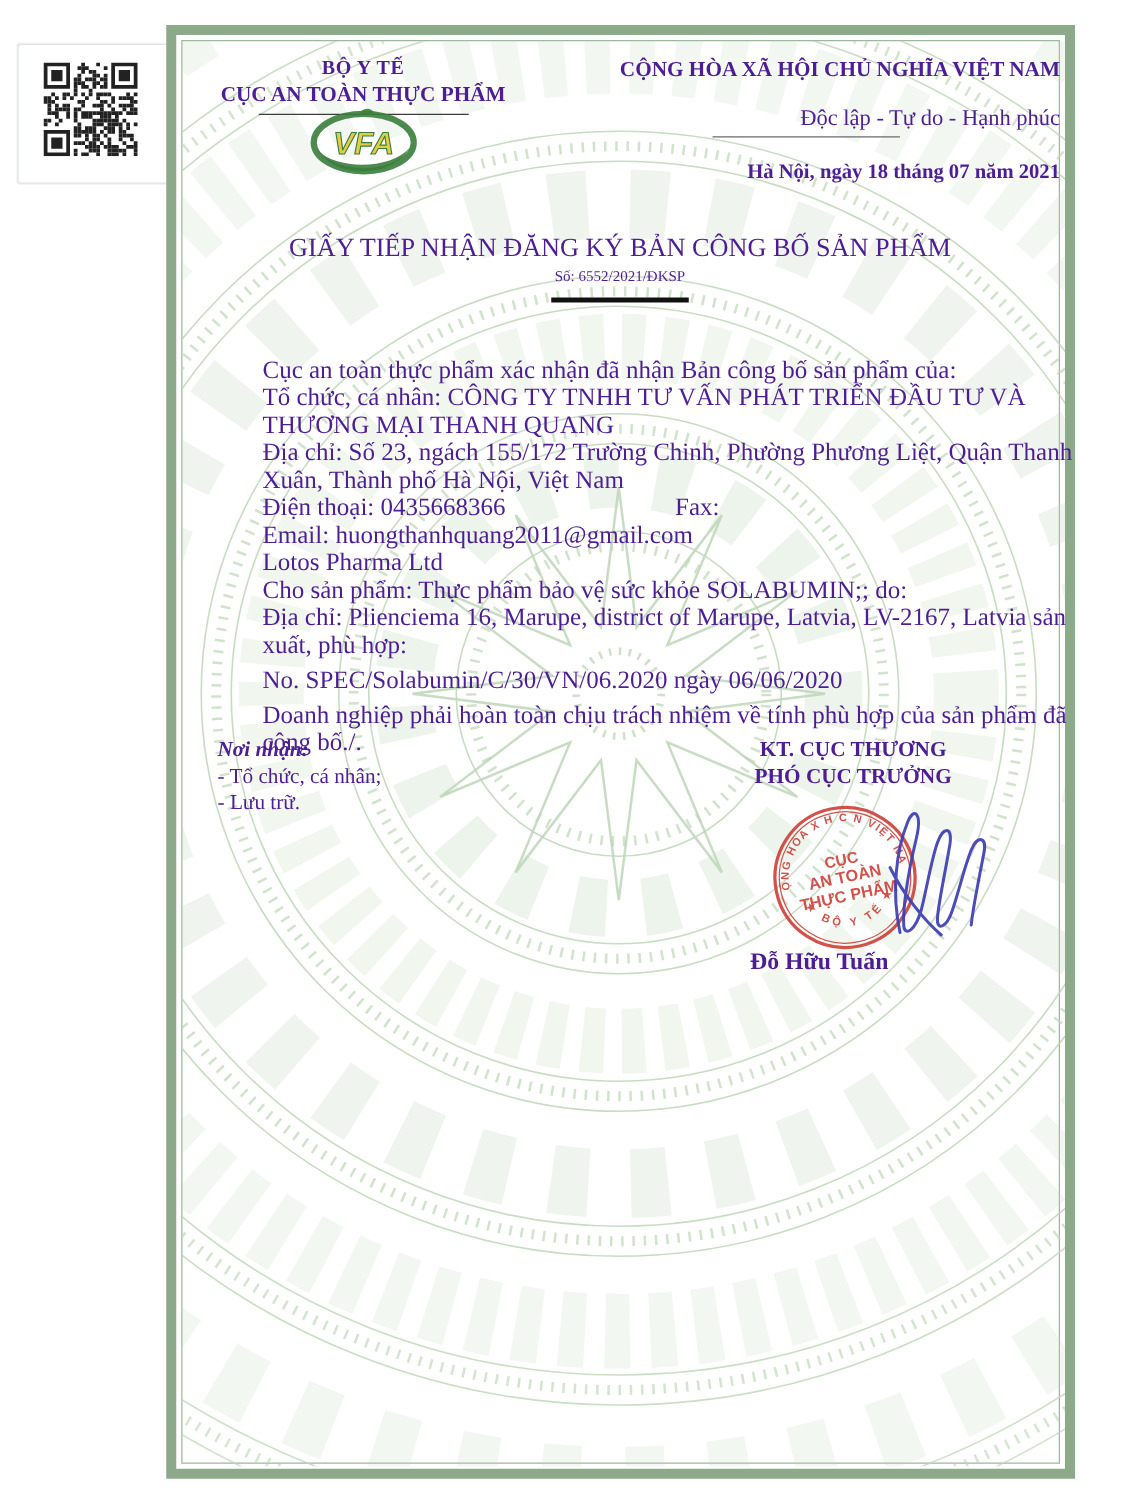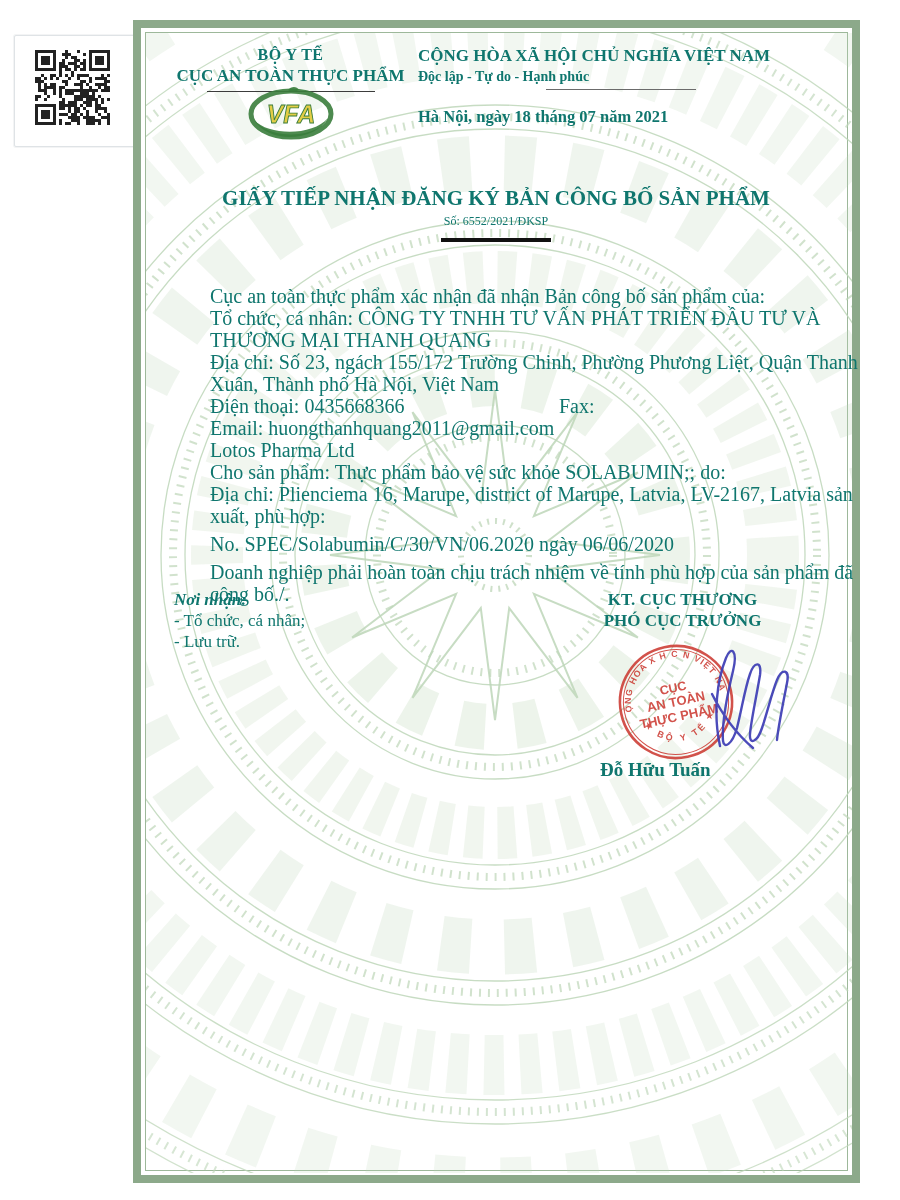--- a/index.html
+++ b/index.html
@@ -8,46 +8,46 @@
 
   
   .qr-box{position:absolute;left:14px;top:35px;width:121px;height:110px;background:#fff;border:1px solid #dfe3e6;border-radius:2px;box-shadow:0 0 0 1px #f3f4f5;}
   .qr-box svg{position:absolute;left:19px;top:14px;}
 
   
   .frame{position:absolute;left:133px;top:20px;width:727px;height:1163px;box-sizing:border-box;border:8px solid #8ca98a;background:#ffffff;}
   .frame-inner{position:absolute;inset:4px;border:1px solid #9db89a;overflow:hidden;}
   .pattern{position:absolute;left:146px;top:33px;width:706px;height:1140px;pointer-events:none;}
 
-  .txt{color:#0f766e;}
+  .txt{color:#4c1d95;}
 
   
   .hdr-left{position:absolute;left:168px;top:46px;width:245px;text-align:center;}
   .hdr-left .l1{font-size:16px;font-weight:bold;letter-spacing:.5px;}
   .hdr-left .l2{font-size:17px;font-weight:bold;margin-top:2px;white-space:nowrap;}
   .hdr-rule{width:168px;height:1px;background:#3c3c3c;margin:5px auto 0;}
   .logo{position:absolute;left:241px;top:86px;width:100px;height:62px;}
 
-  .hdr-right{position:absolute;left:418px;top:46px;width:406px;text-align:left;}
+  .hdr-right{position:absolute;left:442px;top:46px;width:406px;text-align:right;}
   .hdr-right .l1{font-size:17px;font-weight:bold;white-space:nowrap;}
-  .hdr-right .l2{font-size:14px;font-weight:bold;margin-top:3px;}
+  .hdr-right .l2{font-size:18px;font-weight:normal;margin-top:18px;}
   .motto-rule{width:150px;height:1px;background:#6b6b6b;margin:4px auto 0;}
   .dateline{margin-top:17px;font-size:16.5px;font-weight:600;}
 
   
   .title-block{position:absolute;left:140px;top:186px;width:712px;text-align:center;}
-  .title-main{font-size:21px;font-weight:bold;white-space:nowrap;}
+  .title-main{font-size:21px;font-weight:normal;white-space:nowrap;}
   .title-no{font-size:12px;margin-top:3px;}
   .title-rule{width:110px;height:4px;background:#111;margin:9px auto 0;}
 
   
   .body-block{position:absolute;left:174px;top:285px;width:667px;font-size:20px;line-height:22px;margin-left:36px;}
   .body-block p{margin:0;}
   .phone-row{display:flex;}
-  .phone-row .fax{position:absolute;left:349px;}
+  .phone-row .fax{position:absolute;left:330px;}
   .mt6{margin-top:6px !important;}
 
   
   .recipients{position:absolute;left:174px;top:589px;font-size:17px;line-height:21px;}
   .recipients .label{font-weight:bold;font-style:italic;}
   .signer-titles{position:absolute;left:540px;top:589px;width:285px;text-align:center;font-size:17px;font-weight:bold;line-height:21px;}
   .stamp-wrap{position:absolute;left:593px;top:636px;width:212px;height:152px;}
   .signer-name{position:absolute;left:600px;top:759px;width:185px;text-align:left;font-size:19px;font-weight:bold;}
 </style>
 </head>

